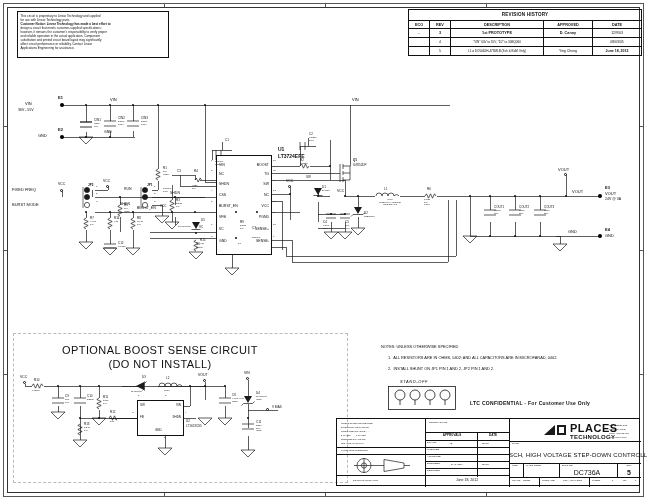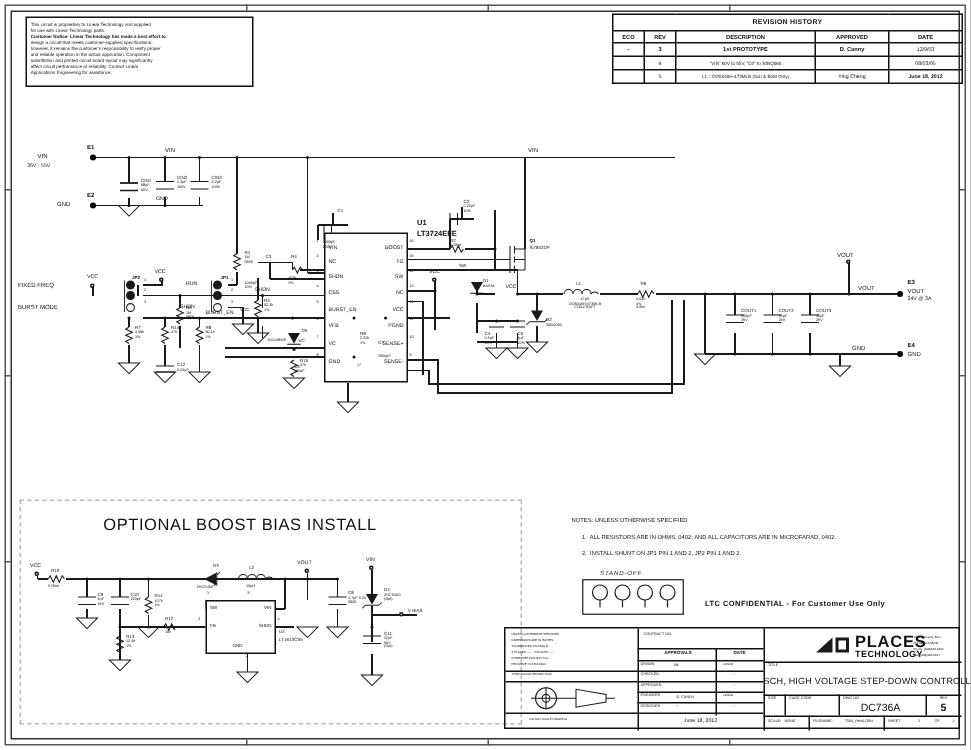--- a/index.html
+++ b/index.html
@@ -558,21 +558,22 @@
   <div class="node" style="left:539px;top:195px;"></div>
   <div class="node" style="left:565px;top:195px;"></div>
   <div class="node" style="left:489px;top:235px;"></div>
   <div class="node" style="left:514px;top:235px;"></div>
   <div class="node" style="left:539px;top:235px;"></div>
   <div class="node" style="left:195px;top:232px;"></div>
   <div class="node" style="left:235px;top:237px;"></div>
 
   <div class="abs" id="optbox"></div>
 
-  <div class="t t11 ctr" style="left:40px;top:345px;width:240px;letter-spacing:.4px;">OPTIONAL BOOST BIAS INSTALL</div>
+  <div class="t t11 ctr" style="left:40px;top:345px;width:240px;letter-spacing:.4px;">OPTIONAL BOOST SENSE CIRCUIT</div>
+  <div class="t t11 ctr" style="left:40px;top:359px;width:240px;letter-spacing:.4px;">(DO NOT INSTALL)</div>
 
   <svg class="abs" style="left:0;top:0;" width="647" height="500">
     <g stroke="#1a1a1a" stroke-width="0.7" fill="none" shape-rendering="crispEdges">
 
       <path d="M25,384 L25,386"></path>
       <path d="M25,386 L32,386"></path>
       <path d="M44,386 L205,386"></path>
 
       <path d="M58,386 L58,398 M58,406 L58,412"></path>
       <path d="M80,386 L80,398 M80,406 L80,418"></path>

